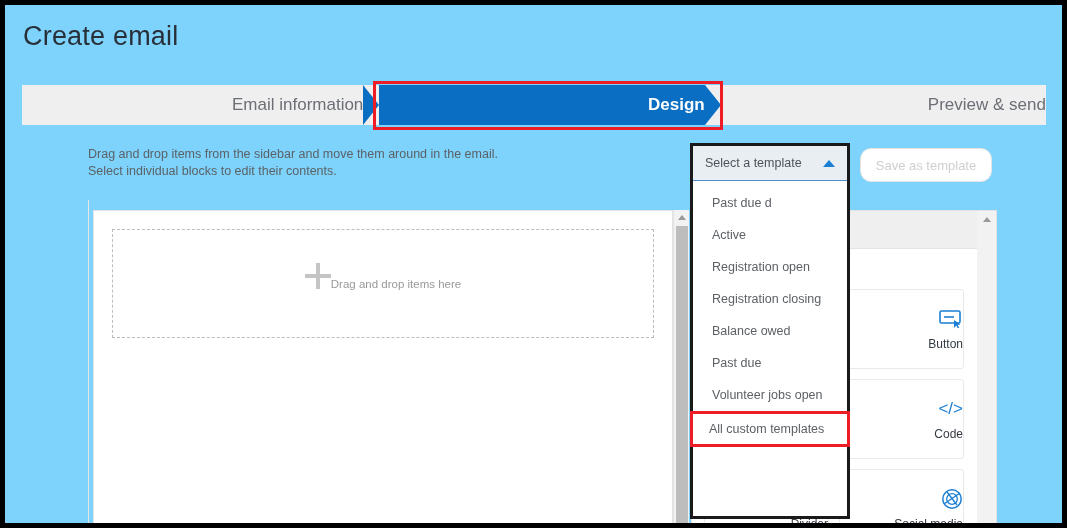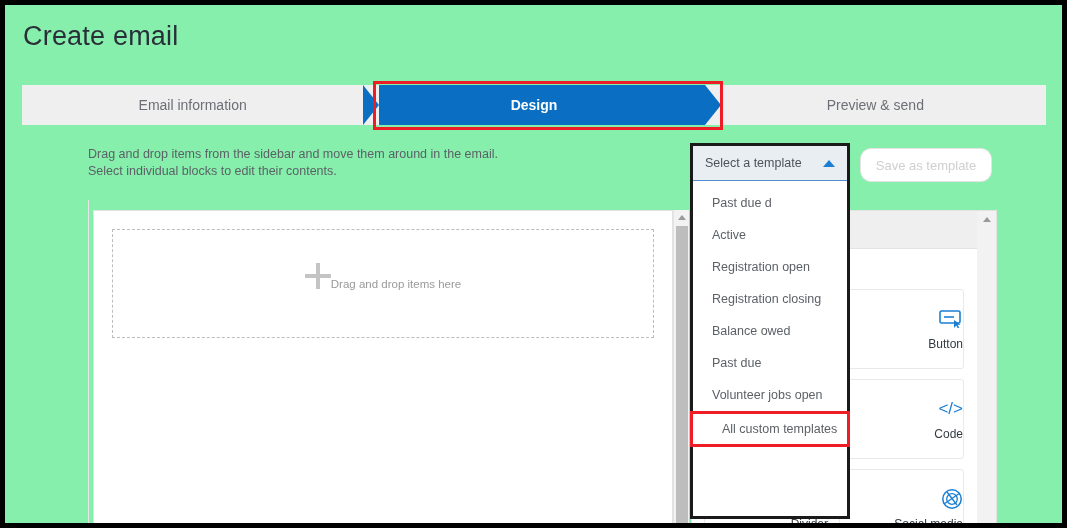--- a/index.html
+++ b/index.html
@@ -6,21 +6,21 @@
   html, body {
     width: 1067px; height: 528px;
     background: #ffffff;
     font-family: "Liberation Sans", sans-serif;
     overflow: hidden;
   }
 
   #app {
     position: relative;
     width: 1067px; height: 528px;
-    background: #86efac;
+    background: #7dd3fc;
     border: 5px solid #000000;
     overflow: hidden;
   }
 
   
   .page-title {
     position: absolute;
     left: 18px; top: 16px;
     font-size: 27px;
     color: #282f39;
@@ -30,22 +30,22 @@
   
   .tabbar {
     position: absolute;
     left: 17px; top: 80px;
     width: 1024px; height: 40px;
     background: #efefef;
     display: flex;
   }
   .tab {
     flex: 1 1 0;
-    display: flex; align-items: center; justify-content: center;
-    font-size: 14px;
+    display: flex; align-items: center; justify-content: flex-end;
+    font-size: 17px;
     color: #6c6f75;
     position: relative;
     cursor: pointer;
     user-select: none;
   }
   .tab.active {
     color: #ffffff;
     font-weight: bold;
     background: #0a6fc2;
   }
@@ -275,21 +275,21 @@
     display: flex;
     align-items: center;
     padding-left: 19px;
     font-size: 12.5px;
     color: #5c6166;
     cursor: pointer;
   }
   .dd-item.last {
     border: 3px solid #ee1c25;
     height: 36px;
-    padding-left: 29px;
+    padding-left: 16px;
     margin-left: -3px;
     margin-right: -3px;
     width: 160px;
     position: relative;
     z-index: 2;
     background: #ffffff;
   }
 </style>
 </head>
 <body>

